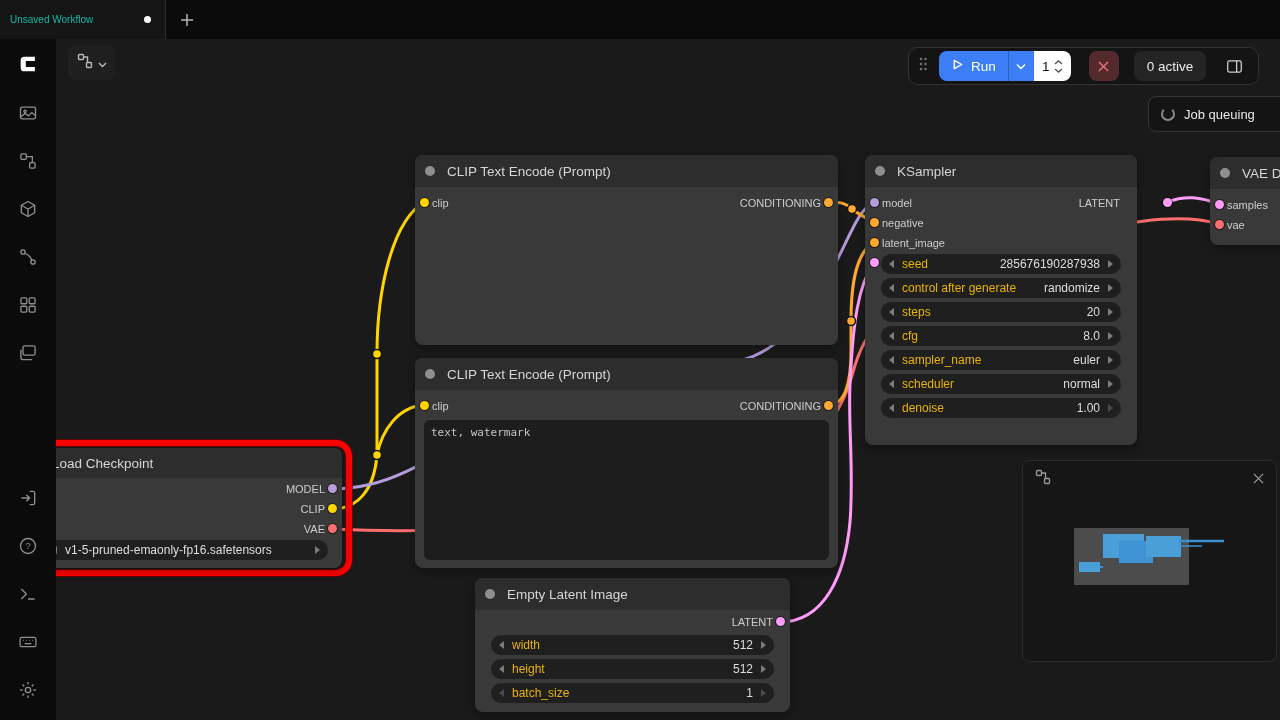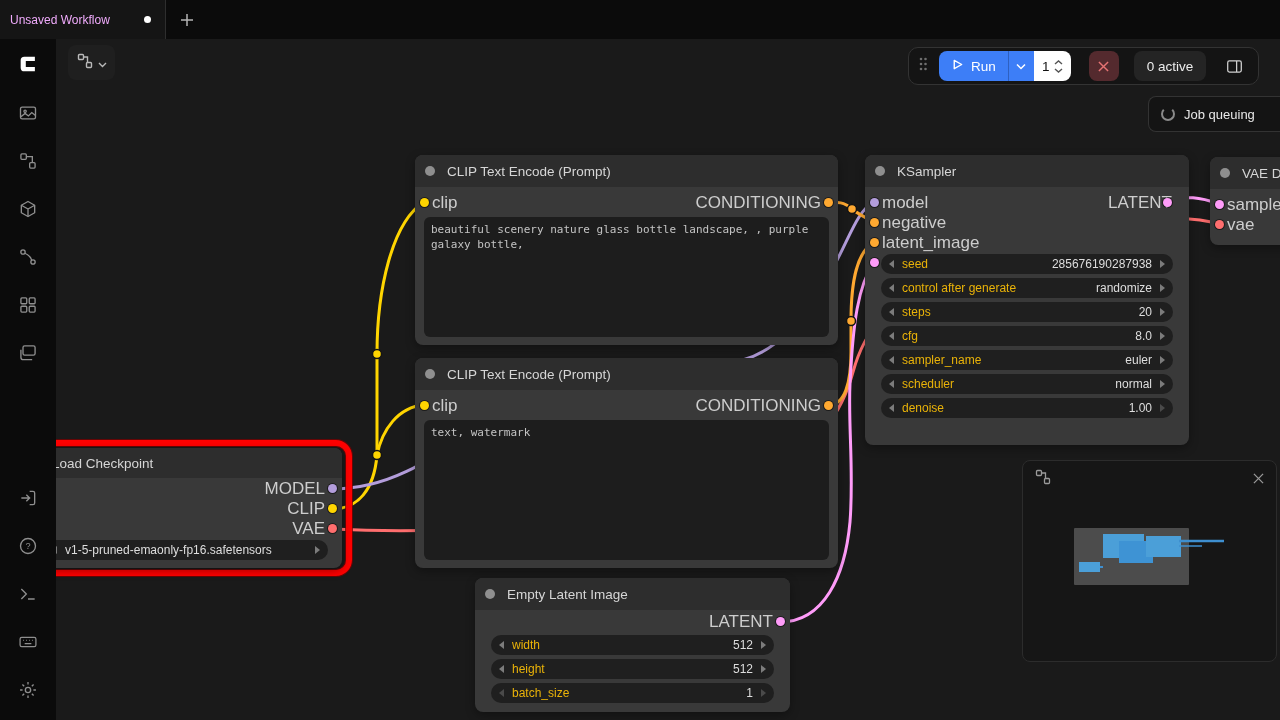--- a/index.html
+++ b/index.html
@@ -5,21 +5,21 @@
   * { margin:0; padding:0; box-sizing:border-box; }
   html,body { width:1280px; height:720px; background:#000; }
   .screen { position:relative; width:1280px; height:720px; overflow:hidden; background:#1a1a1a;
             font-family:"Liberation Sans",sans-serif; }
 
   
   .tabbar { position:absolute; left:0; top:0; width:1280px; height:39px; background:#0b0b0b;
             z-index:20; display:flex; align-items:stretch; }
   .tab { width:166px; background:#151515; border-right:1px solid #2e2e2e; display:flex;
          align-items:center; justify-content:space-between; padding:0 14px 0 10px; }
-  .tab-label { color:#f0abfc; font-size:12px; white-space:nowrap; }
+  .tab-label { color:#14b8a6; font-size:10px; white-space:nowrap; }
   .unsaved-dot { width:7px; height:7px; border-radius:50%; background:#fff; flex:none; }
   .newtab { width:42px; display:flex; align-items:center; justify-content:center; color:#b5b5b5; }
 
   
   .sidebar { position:absolute; left:0; top:39px; width:56px; height:681px; background:#0b0b0b;
              z-index:19; display:flex; flex-direction:column; align-items:center; padding-bottom:6px; }
   .sbtn { width:56px; height:48px; display:flex; align-items:center; justify-content:center; color:#8f8f8f; }
   .logo-btn { height:50px; color:#fff; }
   .sb-spacer { flex:1; }
 
@@ -28,21 +28,21 @@
 
   
   .node { position:absolute; background:#393939; border-radius:8px; z-index:3;
           box-shadow:0 3px 10px rgba(0,0,0,.35); }
   .nheader { height:32px; background:#2d2d2d; border-radius:8px 8px 0 0; display:flex;
              align-items:center; gap:12px; padding:0 10px; }
   .ndot { width:10px; height:10px; border-radius:50%; background:#8f8f8f; flex:none; }
   .ntitle { color:#d6d6d6; font-size:13.5px; white-space:nowrap; }
   .srows { padding-top:6px; }
   .srow { height:20px; display:flex; align-items:center; padding:0 17px; }
-  .slabel { font-size:17px; color:#cdcdcd; }
+  .slabel { font-size:11px; color:#cdcdcd; }
   .out { margin-left:auto; }
   .slot-dot { position:absolute; width:9px; height:9px; border-radius:50%;
               box-shadow:0 0 0 1px rgba(0,0,0,.5); z-index:4; }
   .ntext { margin:4px 9px; background:#1d1d1d; border-radius:6px; padding:5px 7px;
            font-family:"DejaVu Sans Mono",monospace; font-size:11px; line-height:1.4;
            color:#c4c4c4; overflow:hidden; }
   .widgets { margin-top:1px; }
   .widget { height:20px; margin:0 16px 4px; background:#1f1f1f; border-radius:10px;
             display:flex; align-items:center; padding:0 8px; gap:8px; font-size:12px; }
   .wlabel { color:#eab308; white-space:nowrap; }
@@ -153,42 +153,41 @@
     <div class="nheader">
       <span class="ndot"></span>
       <span class="ntitle">CLIP Text Encode (Prompt)</span>
     </div>
     <div class="srows">
       <div class="srow">
         <span class="slabel">clip</span>
         <span class="slabel out">CONDITIONING</span>
       </div>
     </div>
-    <div class="ntext" style="height:120px">beautiful scenery nature glass bottle landscape, , purple galaxy bottle,</div>
     <div class="slot-dot" style="left: 5px; top: 43px; background-color: rgb(255, 213, 0);"></div>
     <div class="slot-dot" style="left: 409px; top: 43px; background-color: rgb(255, 169, 49);"></div>
   </div>
 
   <div class="node" style="left:415px;top:358px;width:423px;height:210px">
     <div class="nheader">
       <span class="ndot"></span>
       <span class="ntitle">CLIP Text Encode (Prompt)</span>
     </div>
     <div class="srows">
       <div class="srow">
         <span class="slabel">clip</span>
         <span class="slabel out">CONDITIONING</span>
       </div>
     </div>
     <div class="ntext" style="height:140px">text, watermark</div>
     <div class="slot-dot" style="left: 5px; top: 43px; background-color: rgb(255, 213, 0);"></div>
     <div class="slot-dot" style="left: 409px; top: 43px; background-color: rgb(255, 169, 49);"></div>
   </div>
 
-  <div class="node" style="left:865px;top:155px;width:324px;height:290px">
+  <div class="node" style="left:865px;top:155px;width:272px;height:290px">
     <div class="nheader">
       <span class="ndot"></span>
       <span class="ntitle">KSampler</span>
     </div>
     <div class="srows">
       <div class="srow">
         <span class="slabel">model</span>
         <span class="slabel out">LATENT</span>
       </div>
       <div class="srow">

